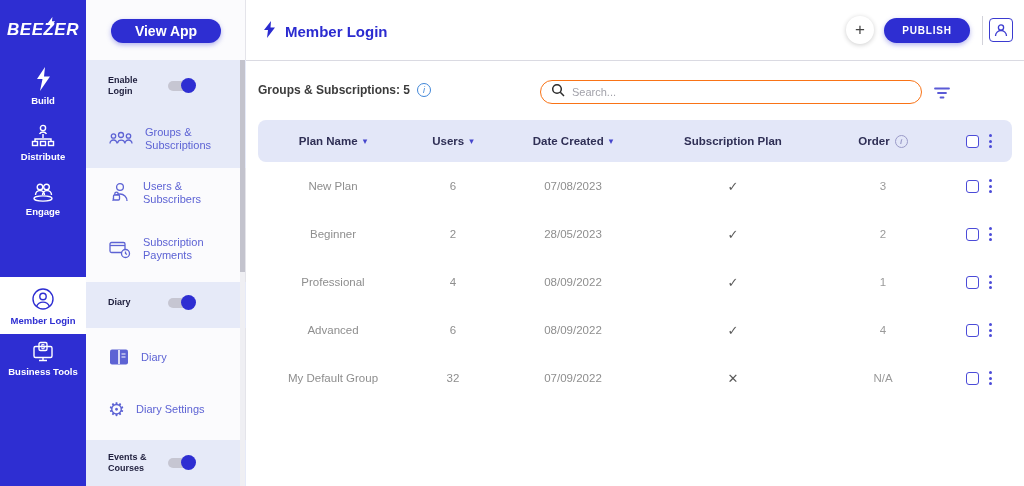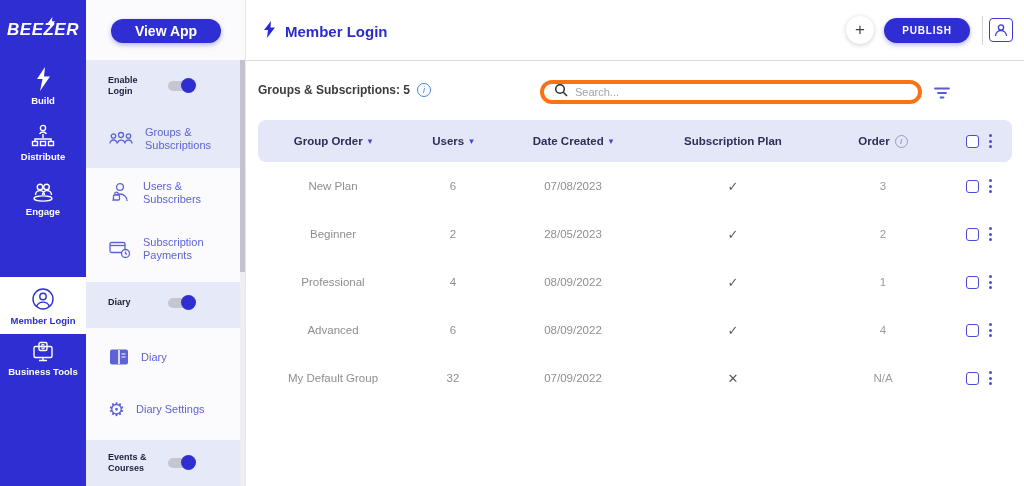--- a/index.html
+++ b/index.html
@@ -56,21 +56,21 @@
                  box-shadow:0 2px 5px rgba(46,46,210,.35); }
   .top-vdiv { position:absolute; left:736px; top:16px; width:1px; height:29px; background:#d2d2da; }
   .avatar-btn { position:absolute; left:743px; top:18px; width:24px; height:24px; border-radius:4px;
                 border:1.5px solid #3b3bd0; background:#fff; cursor:pointer; display:flex;
                 align-items:center; justify-content:center; padding:0; }
 
   .heading-row { position:absolute; left:12px; top:83px; display:flex; align-items:center; gap:7px; }
   .heading { font-size:12px; font-weight:bold; color:#3c3c3c; }
   .info-badge { width:14px; height:14px; border:1.5px solid #3f86d8; border-radius:50%; color:#3f86d8;
                 font-size:9px; font-style:italic; display:flex; align-items:center; justify-content:center; }
-  .search-wrap { position:absolute; left:294px; top:80px; width:382px; height:24px; border:4px solid #f97316;
+  .search-wrap { position:absolute; left:294px; top:80px; width:382px; height:24px; border:1px solid #f97316;
                  border-radius:12px; background:#fff; display:flex; align-items:center; padding:0 10px; gap:7px; }
   .search-wrap input { border:none; outline:none; flex:1; font-size:11px; color:#444;
                        font-family:inherit; background:transparent; }
   .search-wrap input::placeholder { color:#a2a2aa; }
   .filter-btn { position:absolute; left:685px; top:84px; background:none; border:none; cursor:pointer; padding:2px; }
 
   .table { position:absolute; left:12px; top:120px; width:754px; }
   .thead, .trow { display:grid; grid-template-columns:150px 90px 150px 170px 130px 64px; align-items:center; }
   .thead { height:42px; background:#e3e7f8; border-radius:8px; color:#2f2f55; font-weight:bold; font-size:11.5px; }
   .th { display:flex; align-items:center; justify-content:center; gap:5px; cursor:pointer; }
@@ -284,21 +284,21 @@
 
     <button class="filter-btn">
       <svg width="18" height="14" viewBox="0 0 18 14" stroke="#5b5bd6" stroke-width="1.8" stroke-linecap="round">
         <path d="M2 2.5 h14 M5 7 h8 M7.5 11.5 h3"></path>
       </svg>
     </button>
 
     <section class="table">
       <div class="thead">
         <div class="th">
-          <span>Group Order</span>
+          <span>Plan Name</span>
           <span class="sort-arrow">▾</span>
         </div>
         <div class="th">
           <span>Users</span>
           <span class="sort-arrow">▾</span>
         </div>
         <div class="th">
           <span>Date Created</span>
           <span class="sort-arrow">▾</span>
         </div>

